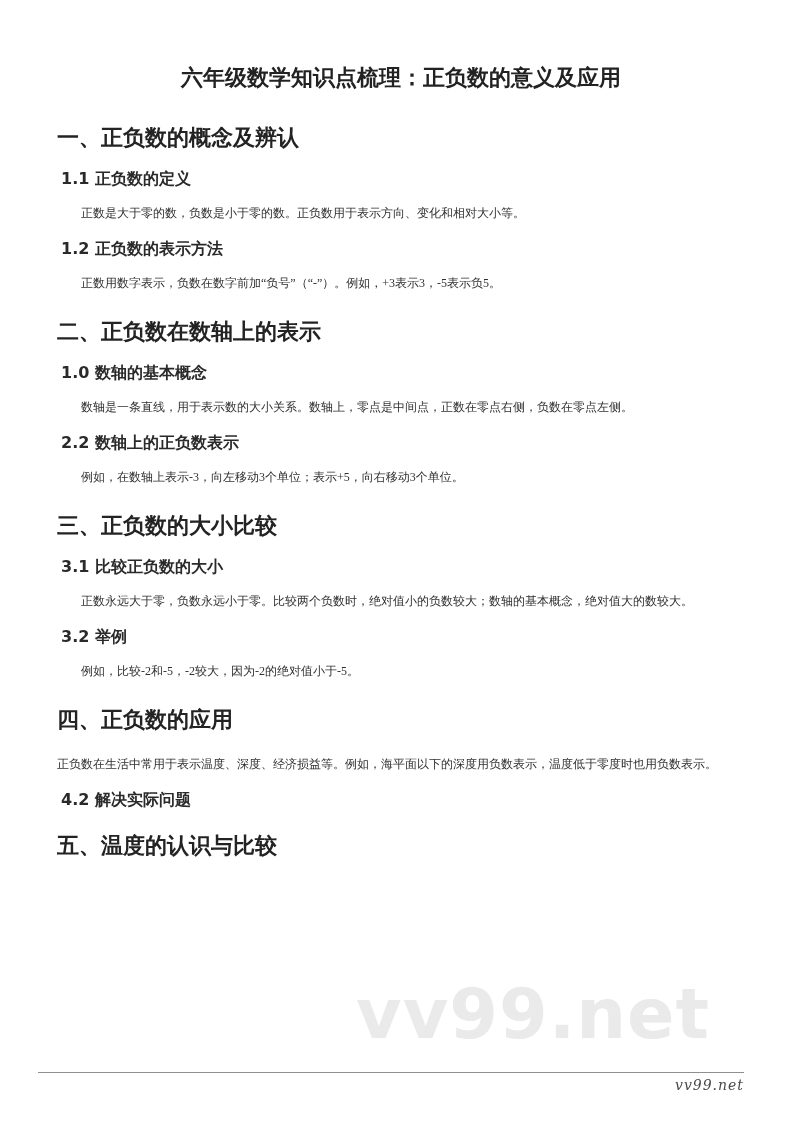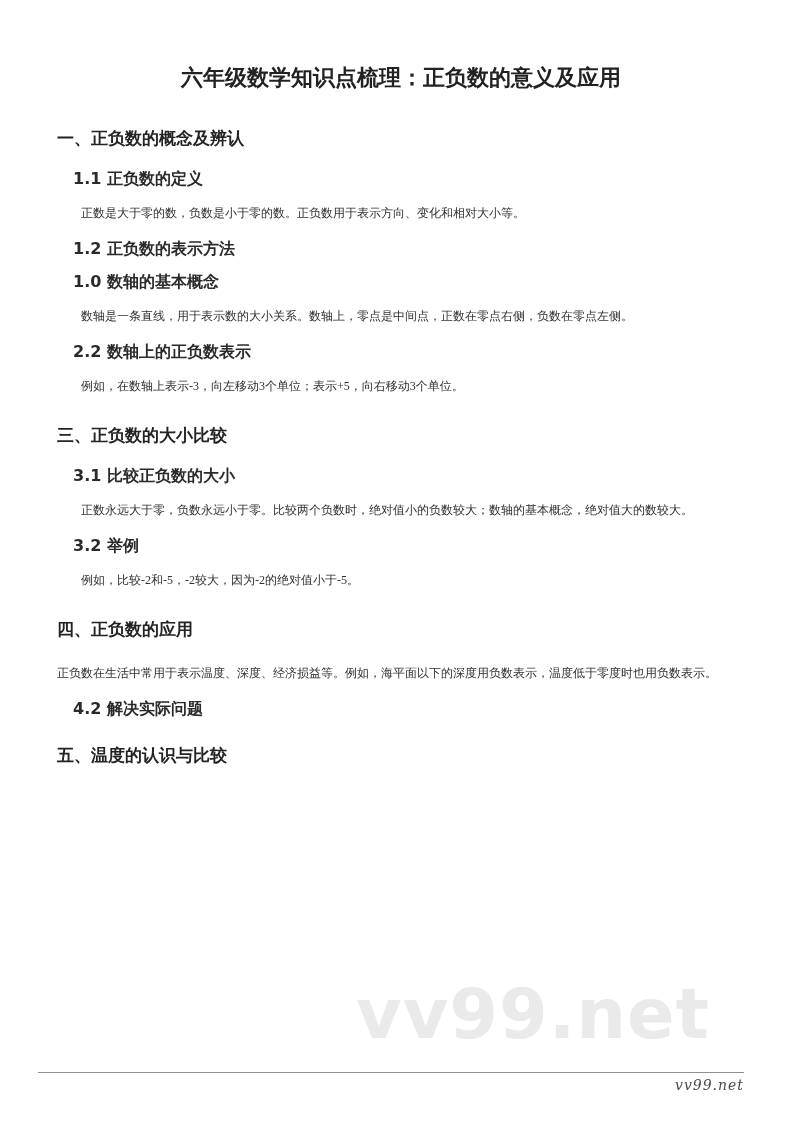--- a/index.html
+++ b/index.html
@@ -24,28 +24,28 @@
     margin: 0 0 31px 0;
     font-size: 22px;
     line-height: 32px;
     text-align: center;
     font-weight: 700;
     font-family: "DejaVu Sans", "Liberation Sans", sans-serif;
     color: #222222;
   }
   h2.sec {
     margin: 22px 0 17px 0;
-    font-size: 17px;
+    font-size: 22px;
     line-height: 26px;
     font-weight: 700;
     font-family: "DejaVu Sans", "Liberation Sans", sans-serif;
     color: #232323;
   }
   h3.sub {
-    margin: 11px 0 0 16px;
+    margin: 11px 0 0 4px;
     font-size: 16px;
     line-height: 22px;
     font-weight: 700;
     font-family: "DejaVu Sans", "Liberation Sans", sans-serif;
     color: #2a2a2a;
   }
   p.body {
     margin: 9px 0 0 0;
     font-size: 12px;
     line-height: 28px;
@@ -91,21 +91,23 @@
 <div class="page">
   <div class="watermark">vv99.net</div>
 
   <div class="content">
     <h1 class="doc-title">六年级数学知识点梳理：正负数的意义及应用</h1>
 
     <h2 class="sec">一、正负数的概念及辨认</h2>
     <h3 class="sub">1.1 正负数的定义</h3>
     <p class="body">正数是大于零的数，负数是小于零的数。正负数用于表示方向、变化和相对大小等。</p>
     <h3 class="sub">1.2 正负数的表示方法</h3>
+    <p class="body">正数用数字表示，负数在数字前加“负号”（“-”）。例如，+3表示3，-5表示负5。</p>
 
+    <h2 class="sec">二、正负数在数轴上的表示</h2>
     <h3 class="sub">1.0 数轴的基本概念</h3>
     <p class="body">数轴是一条直线，用于表示数的大小关系。数轴上，零点是中间点，正数在零点右侧，负数在零点左侧。</p>
     <h3 class="sub">2.2 数轴上的正负数表示</h3>
     <p class="body">例如，在数轴上表示-3，向左移动3个单位；表示+5，向右移动3个单位。</p>
 
     <h2 class="sec">三、正负数的大小比较</h2>
     <h3 class="sub">3.1 比较正负数的大小</h3>
     <p class="body">正数永远大于零，负数永远小于零。比较两个负数时，绝对值小的负数较大；数轴的基本概念，绝对值大的数较大。</p>
     <h3 class="sub">3.2 举例</h3>
     <p class="body">例如，比较-2和-5，-2较大，因为-2的绝对值小于-5。</p>

